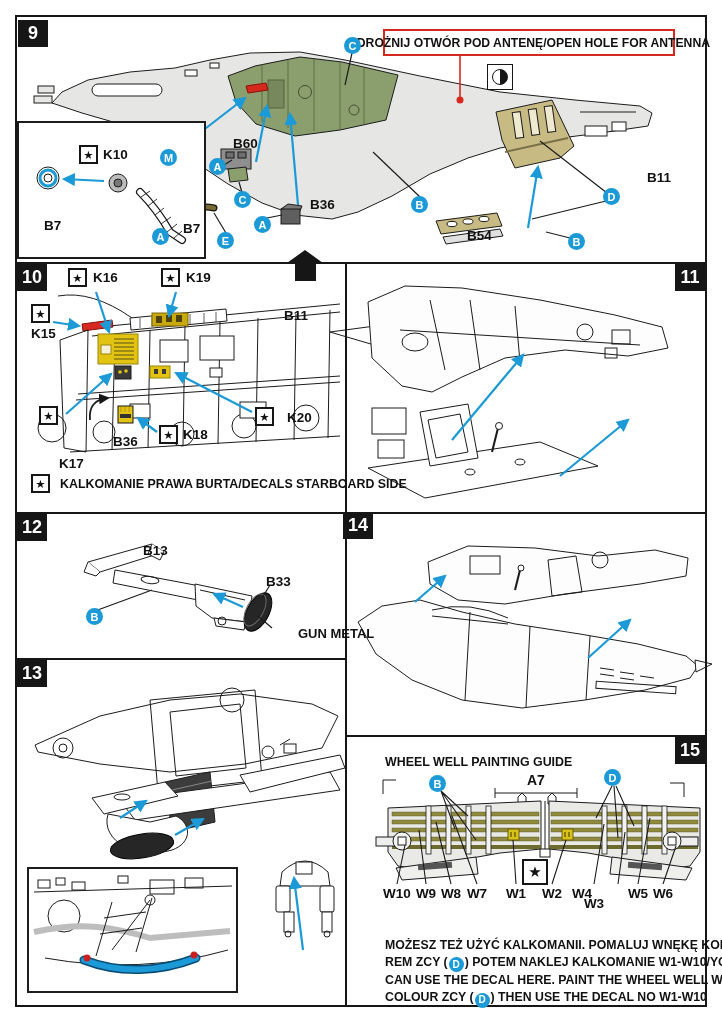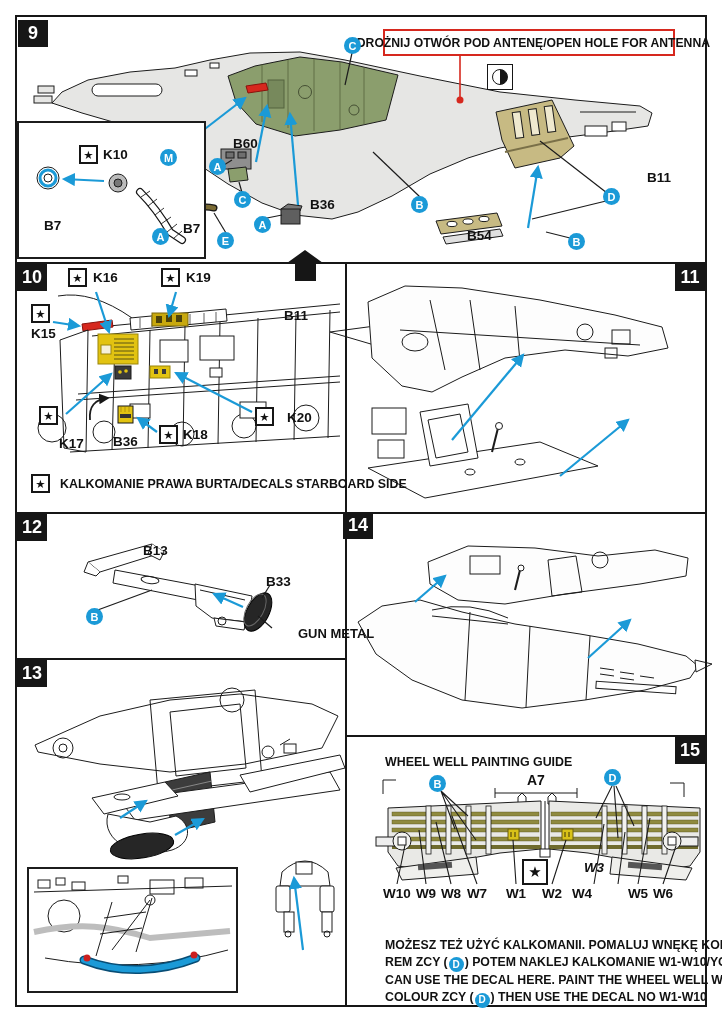--- a/index.html
+++ b/index.html
@@ -394,21 +394,21 @@
     </div>
 <div class="lbl" style="left:186px;top:270px;">K19</div>
 <div class="sb" style="left:31px;top:304px;">
       <span>★</span>
     </div>
 <div class="lbl" style="left:31px;top:326px;">K15</div>
 <div class="lbl" style="left:284px;top:308px;">B11</div>
 <div class="sb" style="left:39px;top:406px;">
       <span>★</span>
     </div>
-<div class="lbl" style="left:37px;top:436px;padding-left:22px;">K17</div>
+<div class="lbl" style="left:37px;top:456px;padding-left:22px;">K17</div>
 <div class="lbl" style="left:113px;top:434px;">B36</div>
 <div class="sb" style="left:159px;top:425px;">
       <span>★</span>
     </div>
 <div class="lbl" style="left:183px;top:427px;">K18</div>
 <div class="sb" style="left:255px;top:407px;">
       <span>★</span>
     </div>
 <div class="lbl" style="left:279px;top:410px;margin-left:8px;">K20</div>
 <div class="sb" style="left:31px;top:474px;">
@@ -427,21 +427,21 @@
 <div class="co" style="left:604px;top:769px;">D</div>
 <div class="sb" style="left:522px;top:859px;width:26px;height:26px;font-size:15px;">
       <span>★</span>
     </div>
 <div class="wl" style="left:397px;top:886px;">W10</div>
 <div class="wl" style="left:426px;top:886px;">W9</div>
 <div class="wl" style="left:451px;top:886px;">W8</div>
 <div class="wl" style="left:477px;top:886px;">W7</div>
 <div class="wl" style="left:516px;top:886px;">W1</div>
 <div class="wl" style="left:552px;top:886px;">W2</div>
-<div class="wl" style="left:594px;top:860px;font-style:italic;">W3</div>
+<div class="wl" style="left:594px;top:896px;">W3</div>
 <div class="wl" style="left:582px;top:886px;">W4</div>
 <div class="wl" style="left:638px;top:886px;">W5</div>
 <div class="wl" style="left:663px;top:886px;">W6</div>
 
 <div class="note15">
   <div><span>MOŻESZ TEŻ UŻYĆ KALKOMANII. POMALUJ WNĘKĘ KOLO-</span></div>
   <div><span>REM ZCY (</span><span class="coi">D</span><span>) POTEM NAKLEJ KALKOMANIE </span><b>W1-W10</b><span>/YOU</span></div>
   <div><span>CAN USE THE DECAL HERE. PAINT THE WHEEL WELL WITH</span></div>
   <div><span>COLOUR ZCY  (</span><span class="coi">D</span><span>) THEN USE THE DECAL NO </span><b>W1-W10</b></div>
 </div>

